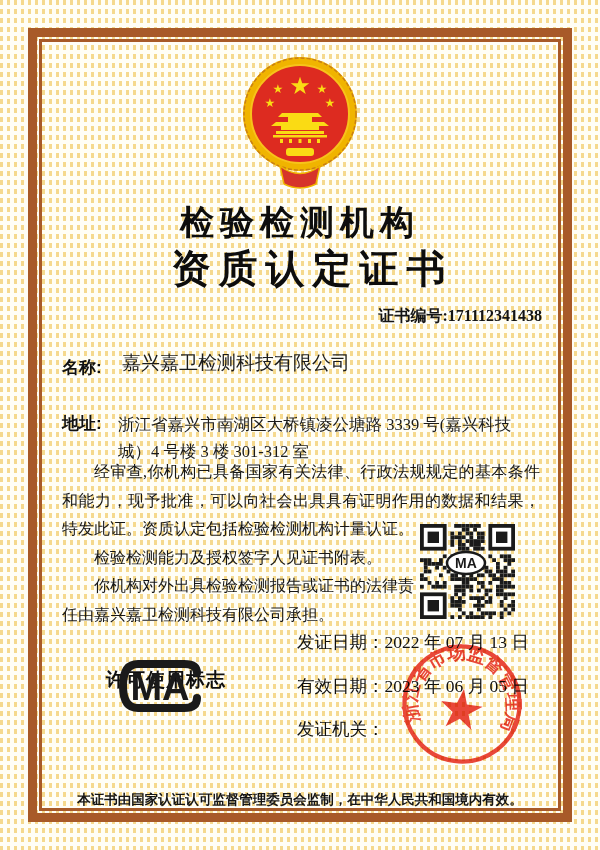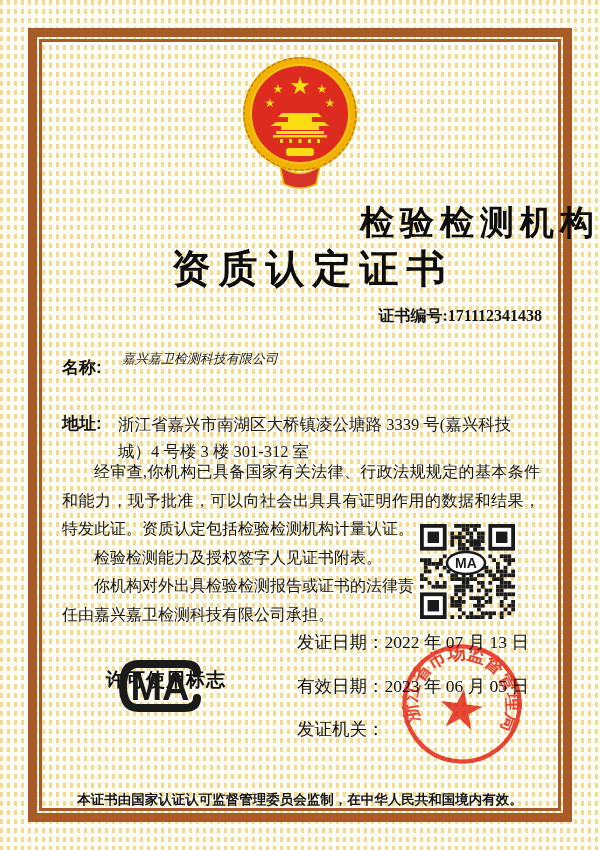--- a/index.html
+++ b/index.html
@@ -17,41 +17,41 @@
   
   .frame { position:absolute; inset:28px; border:9px solid #a85a29; }
   .frame-inner { position:absolute; inset:2px; border:3px solid #a85a29; }
 
   .abs { position:absolute; }
 
   
   .emblem { left:240px; top:54px; width:120px; height:136px; }
 
   .title1 {
-    left:0; right:0; top:200px; text-align:right;
+    left:0; right:0; top:200px; text-align:center;
     font-family:"Liberation Sans","DejaVu Sans",sans-serif;
     font-weight:900; font-size:34px; letter-spacing:6px; color:#0d0d0d;
   }
   .title2 {
     left:0; right:0; top:242px; text-align:center;
     font-family:"Liberation Sans","DejaVu Sans",sans-serif;
     font-weight:900; font-size:39px; letter-spacing:8px; color:#0d0d0d;padding-left:25px;
   }
 
   .certno {
     right:58px; top:306px; font-size:16px; font-weight:bold;
     font-family:"Liberation Serif","DejaVu Serif",serif; color:#141414;
   }
 
   .field-label {
     font-family:"Liberation Sans","DejaVu Sans",sans-serif;
     font-weight:bold; font-size:17px; color:#111;
   }
   .name-label { left:62px; top:356px; }
-  .name-value { left:122px; top:350px; font-size:13px;font-style:italic; }
+  .name-value { left:122px; top:350px; font-size:19px; }
   .addr-label { left:62px; top:412px; }
   .addr-value { left:118px; top:411px; width:398px; font-size:16.5px; line-height:27px; }
 
   .body-text { left:62px; top:458px; width:478px; font-size:16px; line-height:28.5px;
     text-align:justify; color:#161616; }
   .body-text p { text-indent:2em; }
   .body-text p.narrow { width:352px; }
 
   .qr { left:420px; top:524px; width:95px; height:95px; }
 

